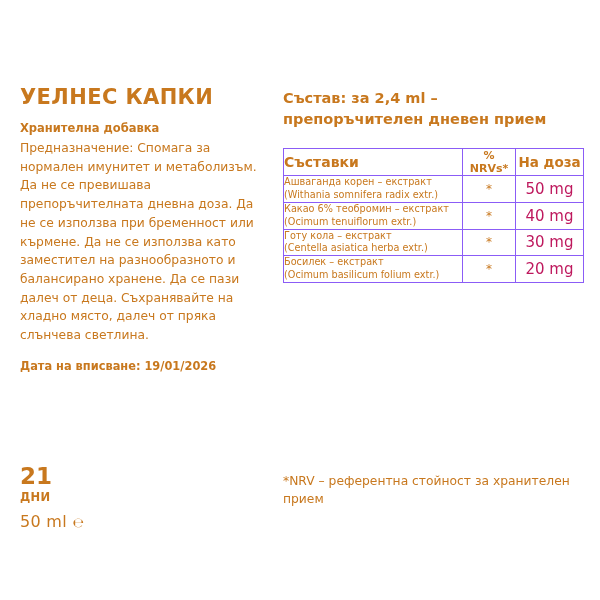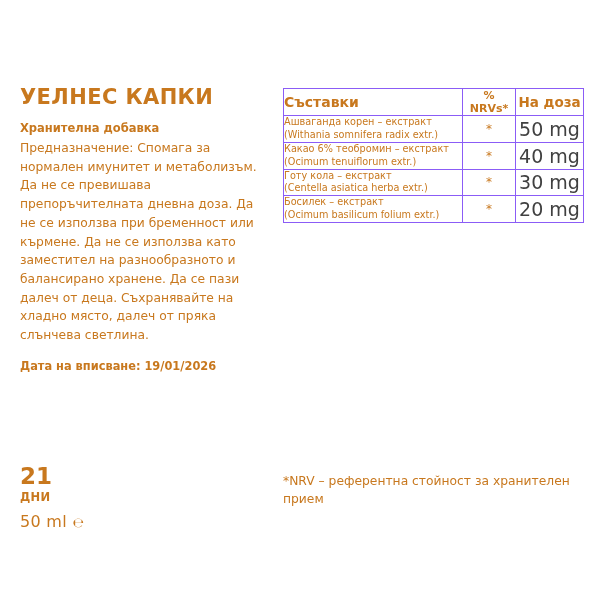--- a/index.html
+++ b/index.html
@@ -138,22 +138,22 @@
     color: #c8781e;
   }
   td.col-name .latin {
     display: block;
   }
   td.col-nrv {
     font-size: 12px;
     color: #c8781e;
   }
   td.col-dose {
-    font-size: 19px;
-    color: #404040;
+    font-size: 15px;
+    color: #be185d;
     padding: 9px 2px;
   }
   .nrv-note {
     position: absolute;
     left: 283px;
     top: 472px;
     width: 290px;
     font-size: 12.3px;
     line-height: 1.5;
     color: #c8781e;
@@ -173,20 +173,21 @@
     </div>
   </div>
 
   <div class="days-block">
     <p class="days-number">21</p>
     <p class="days-word">ДНИ</p>
     <p class="volume"><span>50 ml</span> <span class="e-mark">℮</span></p>
   </div>
 
   <div class="right-col">
+    <h2 class="composition-heading">Състав: за 2,4 ml – препоръчителен дневен прием</h2>
 
     <table class="ingredients">
       <thead>
         <tr>
           <th class="col-name">Съставки</th>
           <th class="col-nrv">% NRVs*</th>
           <th class="col-dose">На доза</th>
         </tr>
       </thead>
       <tbody>

